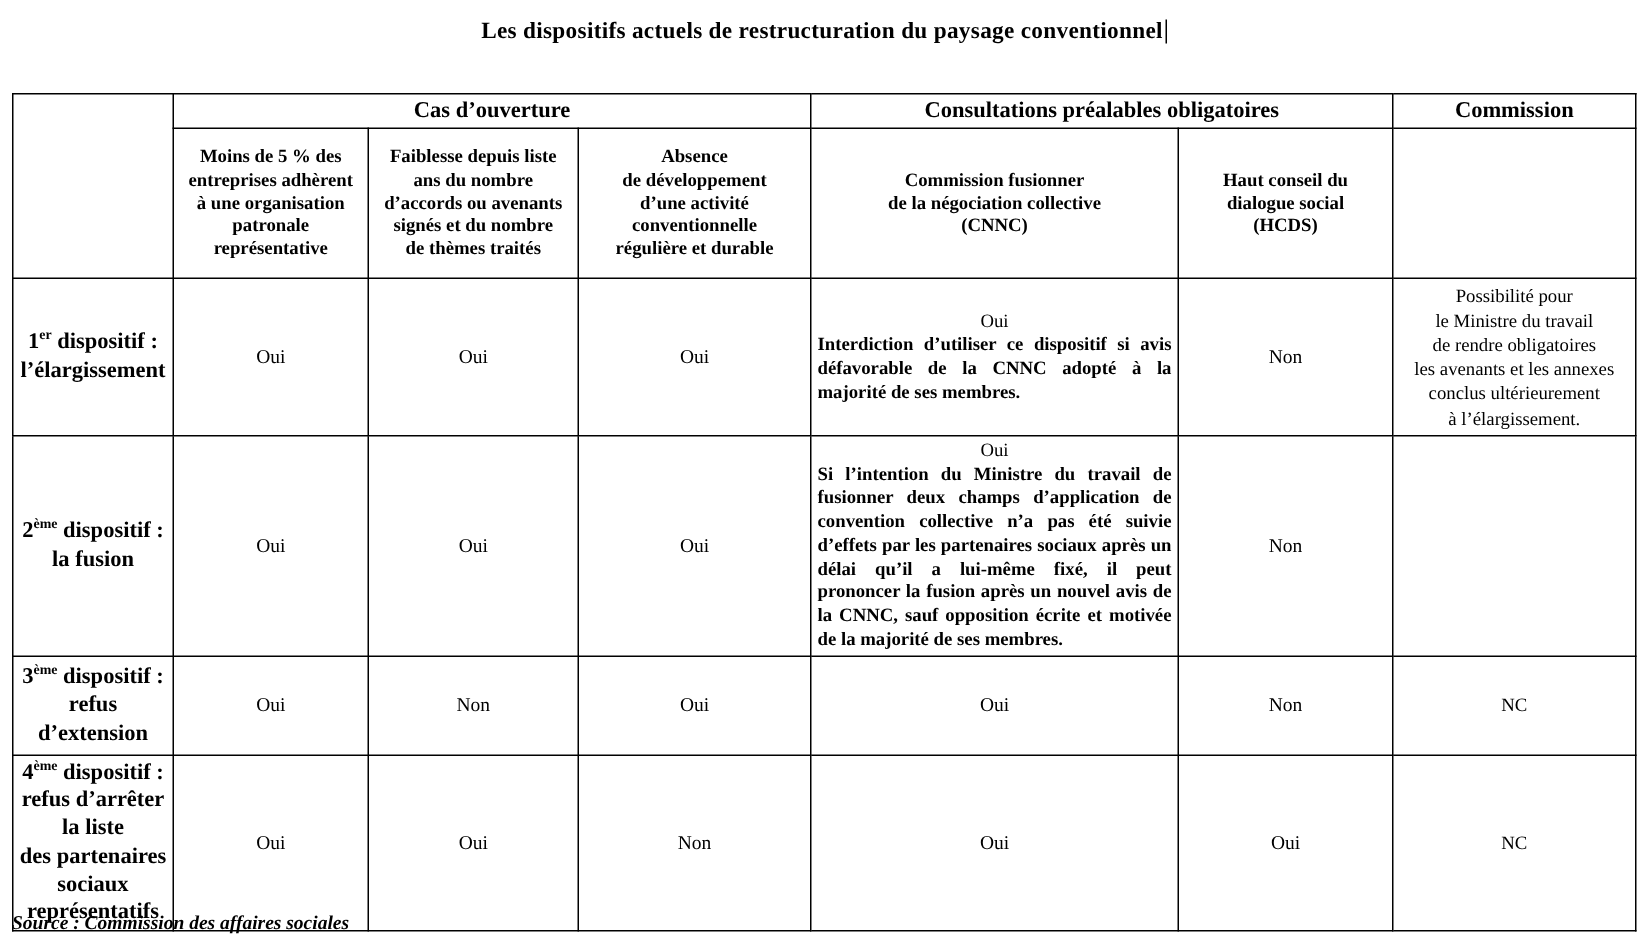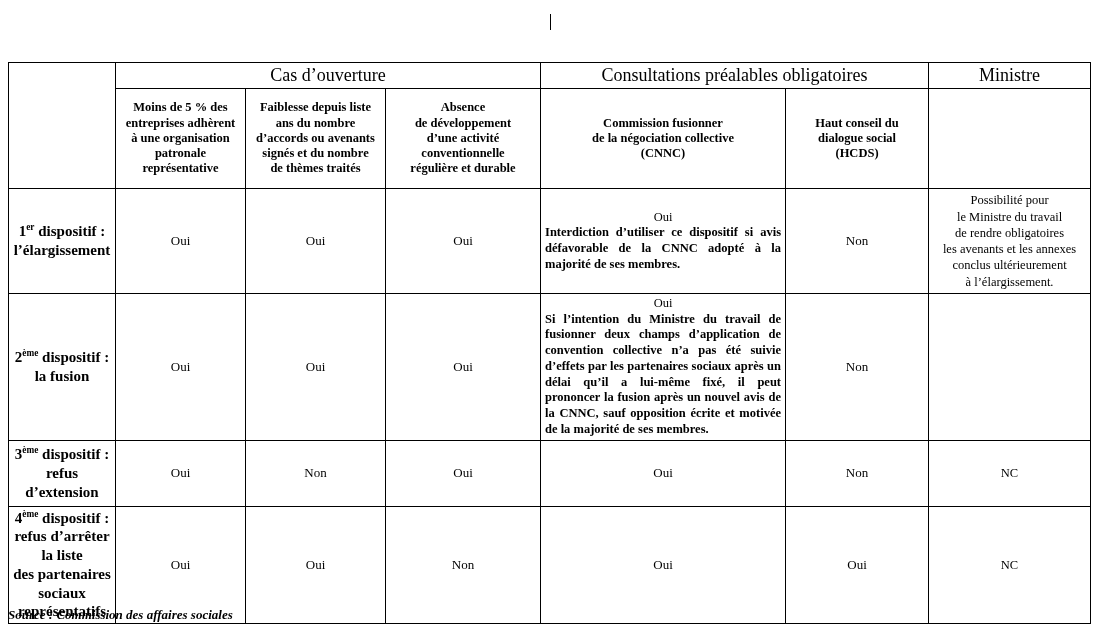--- a/index.html
+++ b/index.html
@@ -46,22 +46,22 @@
     padding: 2px 4px;
     vertical-align: middle;
     text-align: center;
     overflow: hidden;
   }
   td.corner {
     border: none;
     background: #fff;
   }
   th.group {
-    font-size: 18px;
-    font-weight: normal;
+    font-size: 15px;
+    font-weight: bold;
   }
   th.colhead {
     font-size: 12.5px;
     font-weight: bold;
     line-height: 1.22;
   }
   th.rowhead {
     font-size: 15px;
     font-weight: bold;
     line-height: 1.25;
@@ -103,39 +103,39 @@
   tr.hr1 { height: 23px; }
   tr.hr2 { height: 100px; }
   tr.r1  { height: 105px; }
   tr.r2  { height: 142px; }
   tr.r3  { height: 66px; }
   tr.r4  { height: 104px; }
 </style>
 </head>
 <body>
 
-<div class="page-title"><span class="caret"></span></div>
+<div class="page-title"><span>Les dispositifs actuels de restructuration du paysage conventionnel</span><span class="caret"></span></div>
 
 <table class="main">
   <colgroup>
     <col style="width:107px">
     <col style="width:130px">
     <col style="width:140px">
     <col style="width:155px">
     <col style="width:245px">
     <col style="width:143px">
     <col style="width:162px">
   </colgroup>
 
   <tbody>
       <tr class="hr1">
     <td class="corner" rowspan="2"></td>
     <th class="group" colspan="3">Cas d’ouverture</th>
     <th class="group" colspan="2">Consultations préalables obligatoires</th>
-    <th class="group">Ministre</th>
+    <th class="group">Commission</th>
   </tr>
 
   <tr class="hr2">
     <th class="colhead preline">Moins de 5 % des
 entreprises adhèrent
 à une organisation
 patronale
 représentative</th>
     <th class="colhead preline">Faiblesse depuis liste
 ans du nombre

